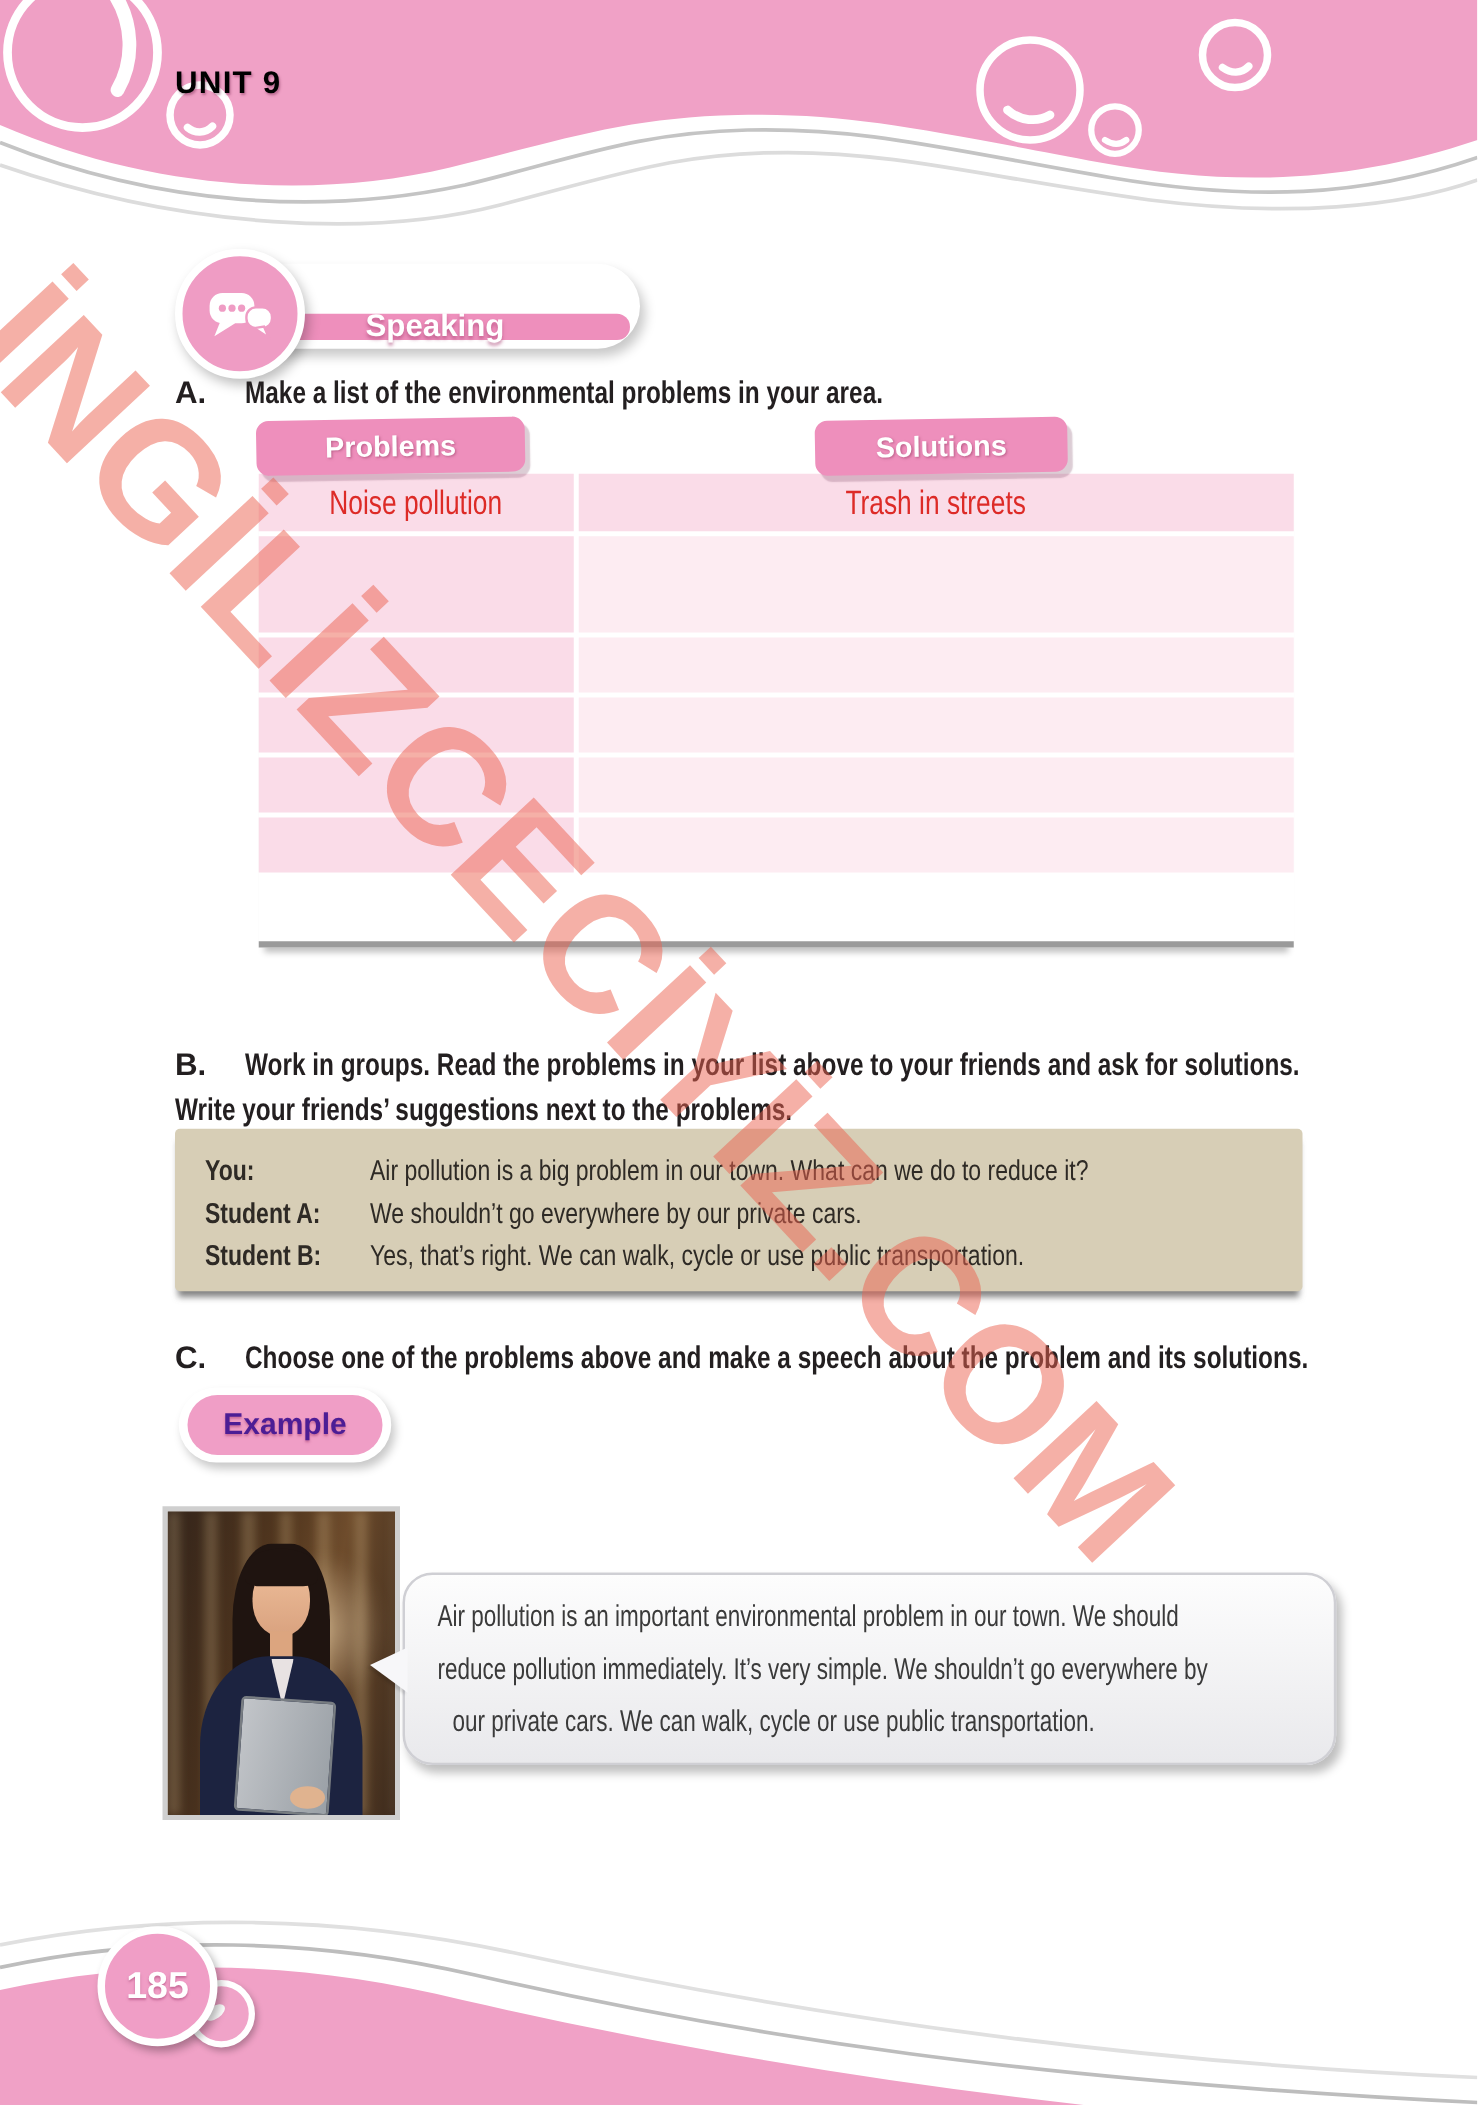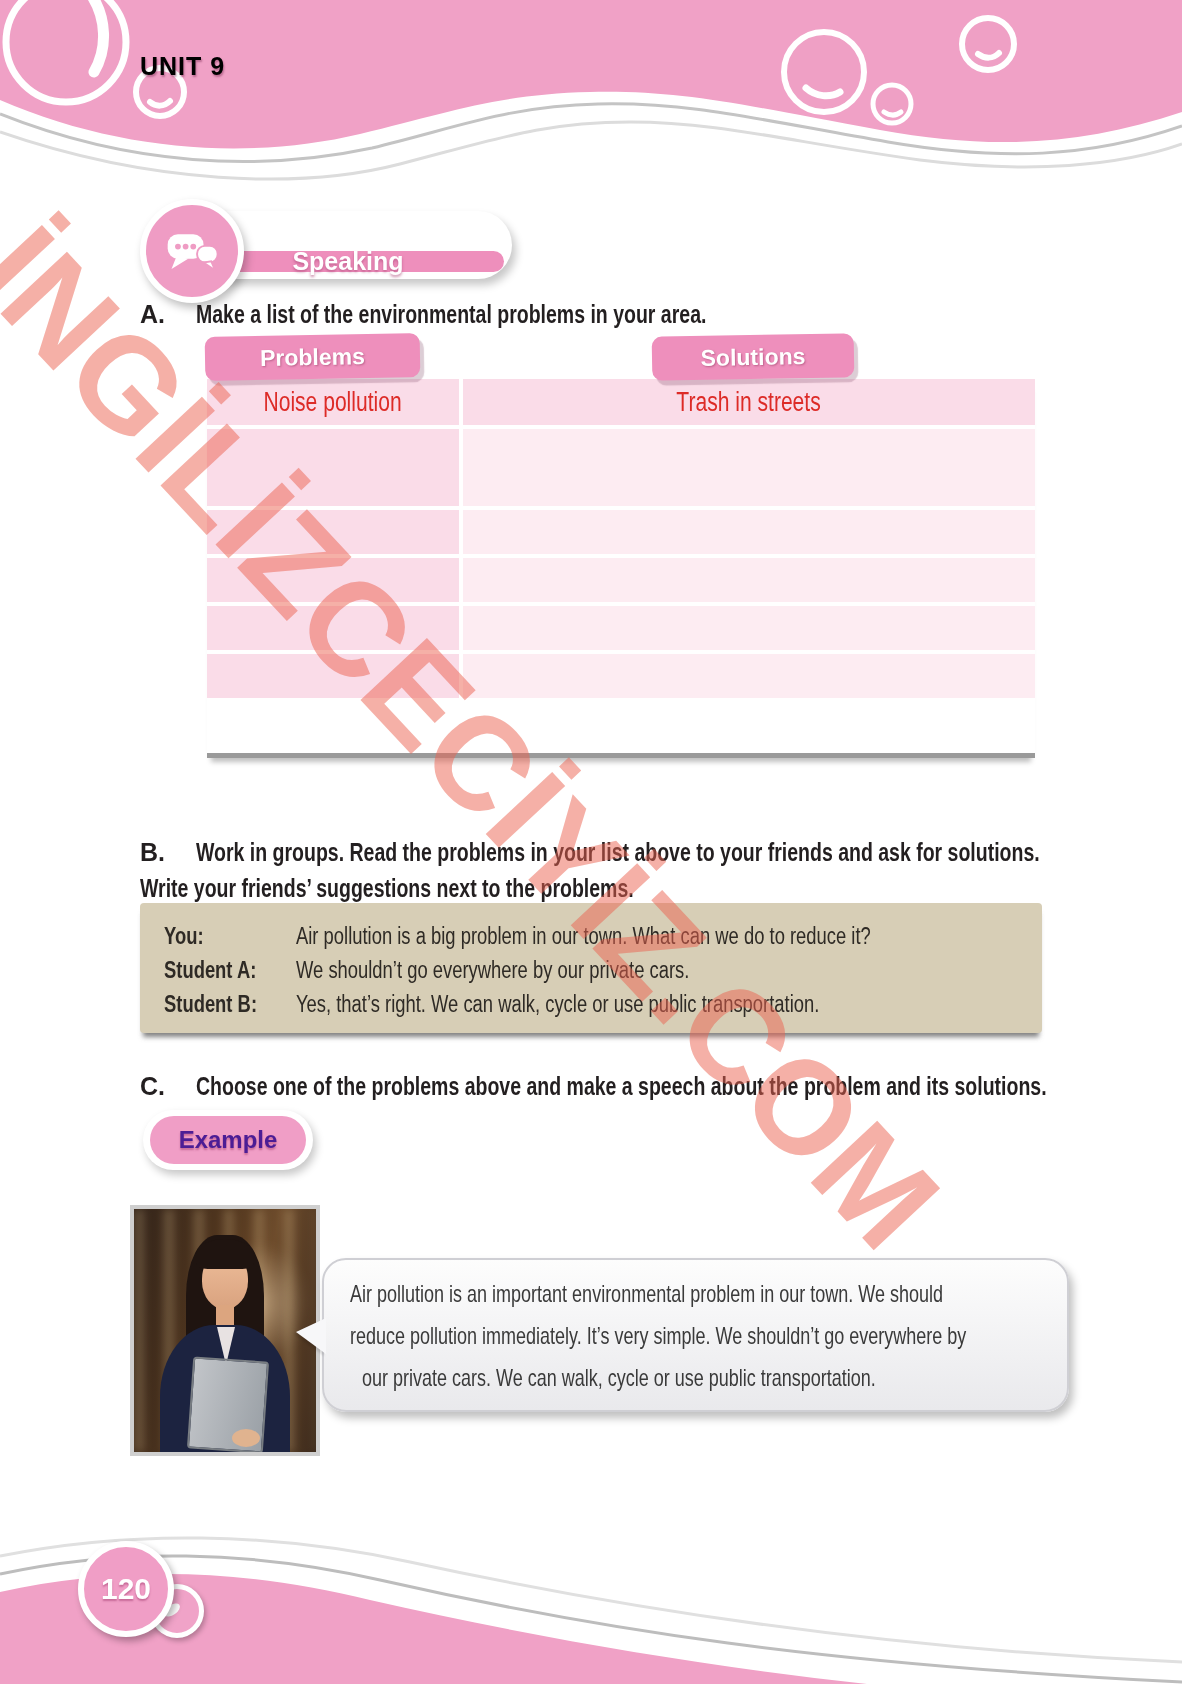--- a/index.html
+++ b/index.html
@@ -258,21 +258,21 @@
   <div class="bubble">
     <div class="tail"></div>
     <div class="btxt">
       <div>Air pollution is an important environmental problem in our town. We should</div>
       <div>reduce pollution immediately. It’s very simple. We shouldn’t go everywhere by</div>
       <div>our private cars. We can walk, cycle or use public transportation.</div>
     </div>
   </div>
 
   <div class="page-badge">
-    <span>120</span>
+    <span>185</span>
   </div>
   <div class="foot-bubble">
       <i></i>
     </div>
 
   <div class="watermark">İNGİLİZCECİYİZ.COM</div>
 
 </div>
 
 </body></html>

